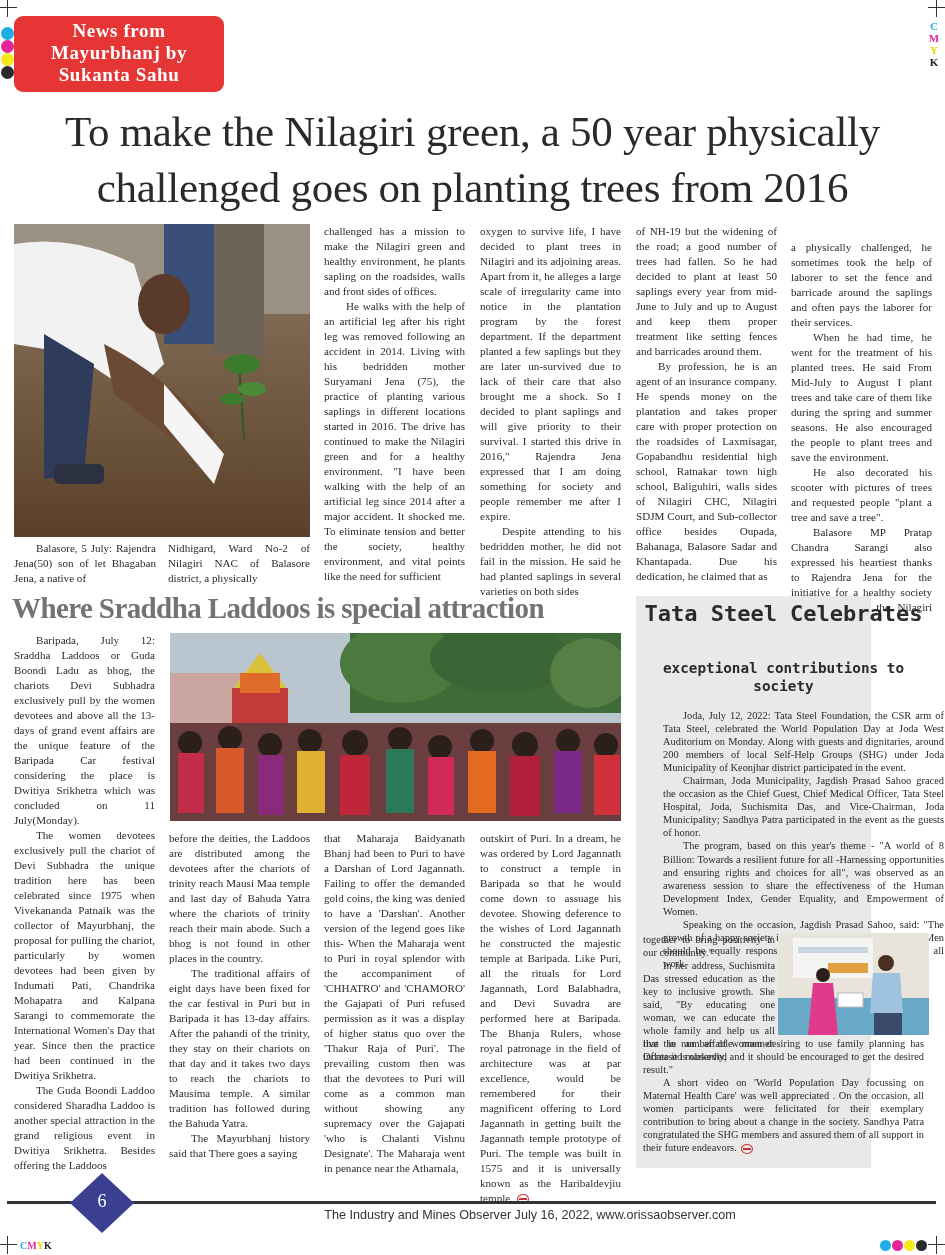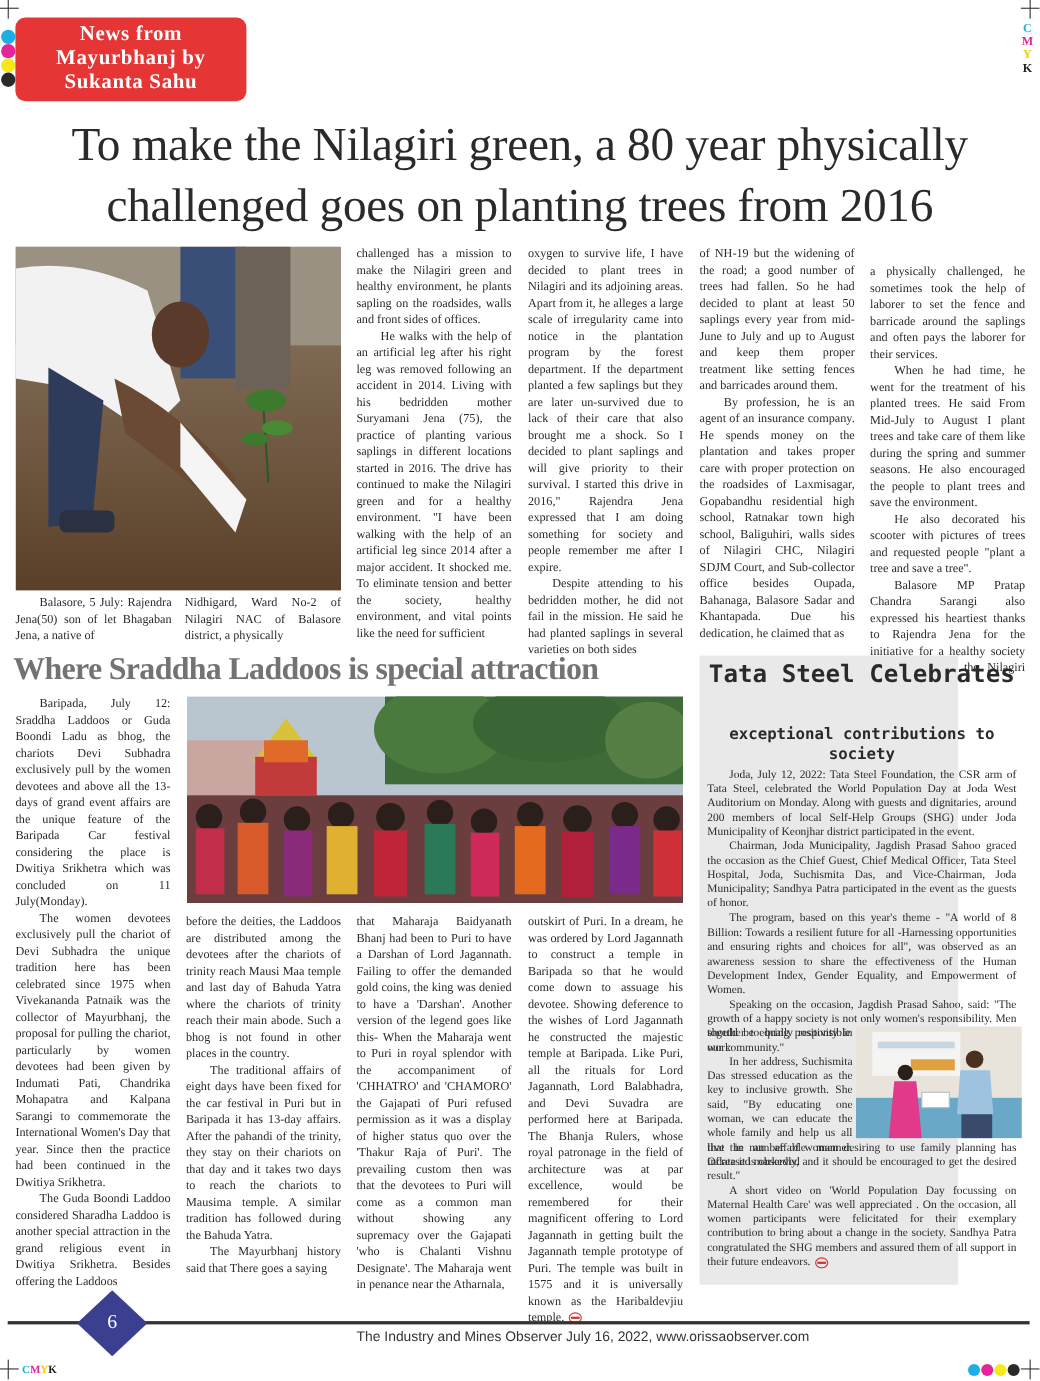--- a/index.html
+++ b/index.html
@@ -69,21 +69,21 @@
   <div style="color:#222">K</div>
 </div>
 
 <div class="badge">
   <div>News from</div>
   <div>Mayurbhanj by</div>
   <div>Sukanta Sahu</div>
 </div>
 
 <div class="headline">
-  <div>To make the Nilagiri green, a 80 year physically</div>
+  <div>To make the Nilagiri green, a 50 year physically</div>
   <div>challenged goes on planting trees from 2016</div>
 </div>
 
 <div class="photo" style="left:14px; top:224px; width:296px; height:313px;">
   <svg width="296" height="313" viewBox="0 0 296 313">
     <defs>
       <linearGradient id="soil" x1="0" y1="0" x2="0" y2="1">
         <stop offset="0" stop-color="#8d7a63"></stop>
         <stop offset="1" stop-color="#5b4029"></stop>
       </linearGradient>
@@ -190,21 +190,21 @@
 </div>
 
 <div class="sidebox">
   <div class="sb-title" style="top:4px; font-size:22px; line-height:28px;">
     <div>Tata Steel Celebrates</div>
   </div>
   <div class="sb-title" style="top:63px; font-size:14.3px; line-height:18px;">
     <div>exceptional contributions to society</div>
   </div>
 
-  <div class="sb-text" style="top:102px;">
+  <div class="sb-text" style="top:113px;margin-left:20px;">
     <p>Joda, July 12, 2022: Tata Steel Foundation, the CSR arm of Tata Steel, celebrated the World Population Day at Joda West Auditorium on Monday. Along with guests and dignitaries, around 200 members of local Self-Help Groups (SHG) under Joda Municipality of Keonjhar district participated in the event.</p>
     <p>Chairman, Joda Municipality, Jagdish Prasad Sahoo graced the occasion as the Chief Guest, Chief Medical Officer, Tata Steel Hospital, Joda, Suchismita Das, and Vice-Chairman, Joda Municipality; Sandhya Patra participated in the event as the guests of honor.</p>
     <p>The program, based on this year's theme - "A world of 8 Billion: Towards a resilient future for all -Harnessing opportunities and ensuring rights and choices for all", was observed as an awareness session to share the effectiveness of the Human Development Index, Gender Equality, and Empowerment of Women.</p>
     <p>Speaking on the occasion, Jagdish Prasad Sahoo, said: "The growth of a happy society is not only women's responsibility. Men should be equally responsible to drive it further. We should all work</p>
   </div>
 
   <div class="sb-text" style="top:337px; width:132px;">
     <p style="text-indent:0">together to bring positivity in our community."</p>
     <p>In her address, Suchismita Das stressed education as the key to inclusive growth. She said, "By educating one woman, we can educate the whole family and help us all live in an affable manner. Oflate it is observed</p>
   </div>

